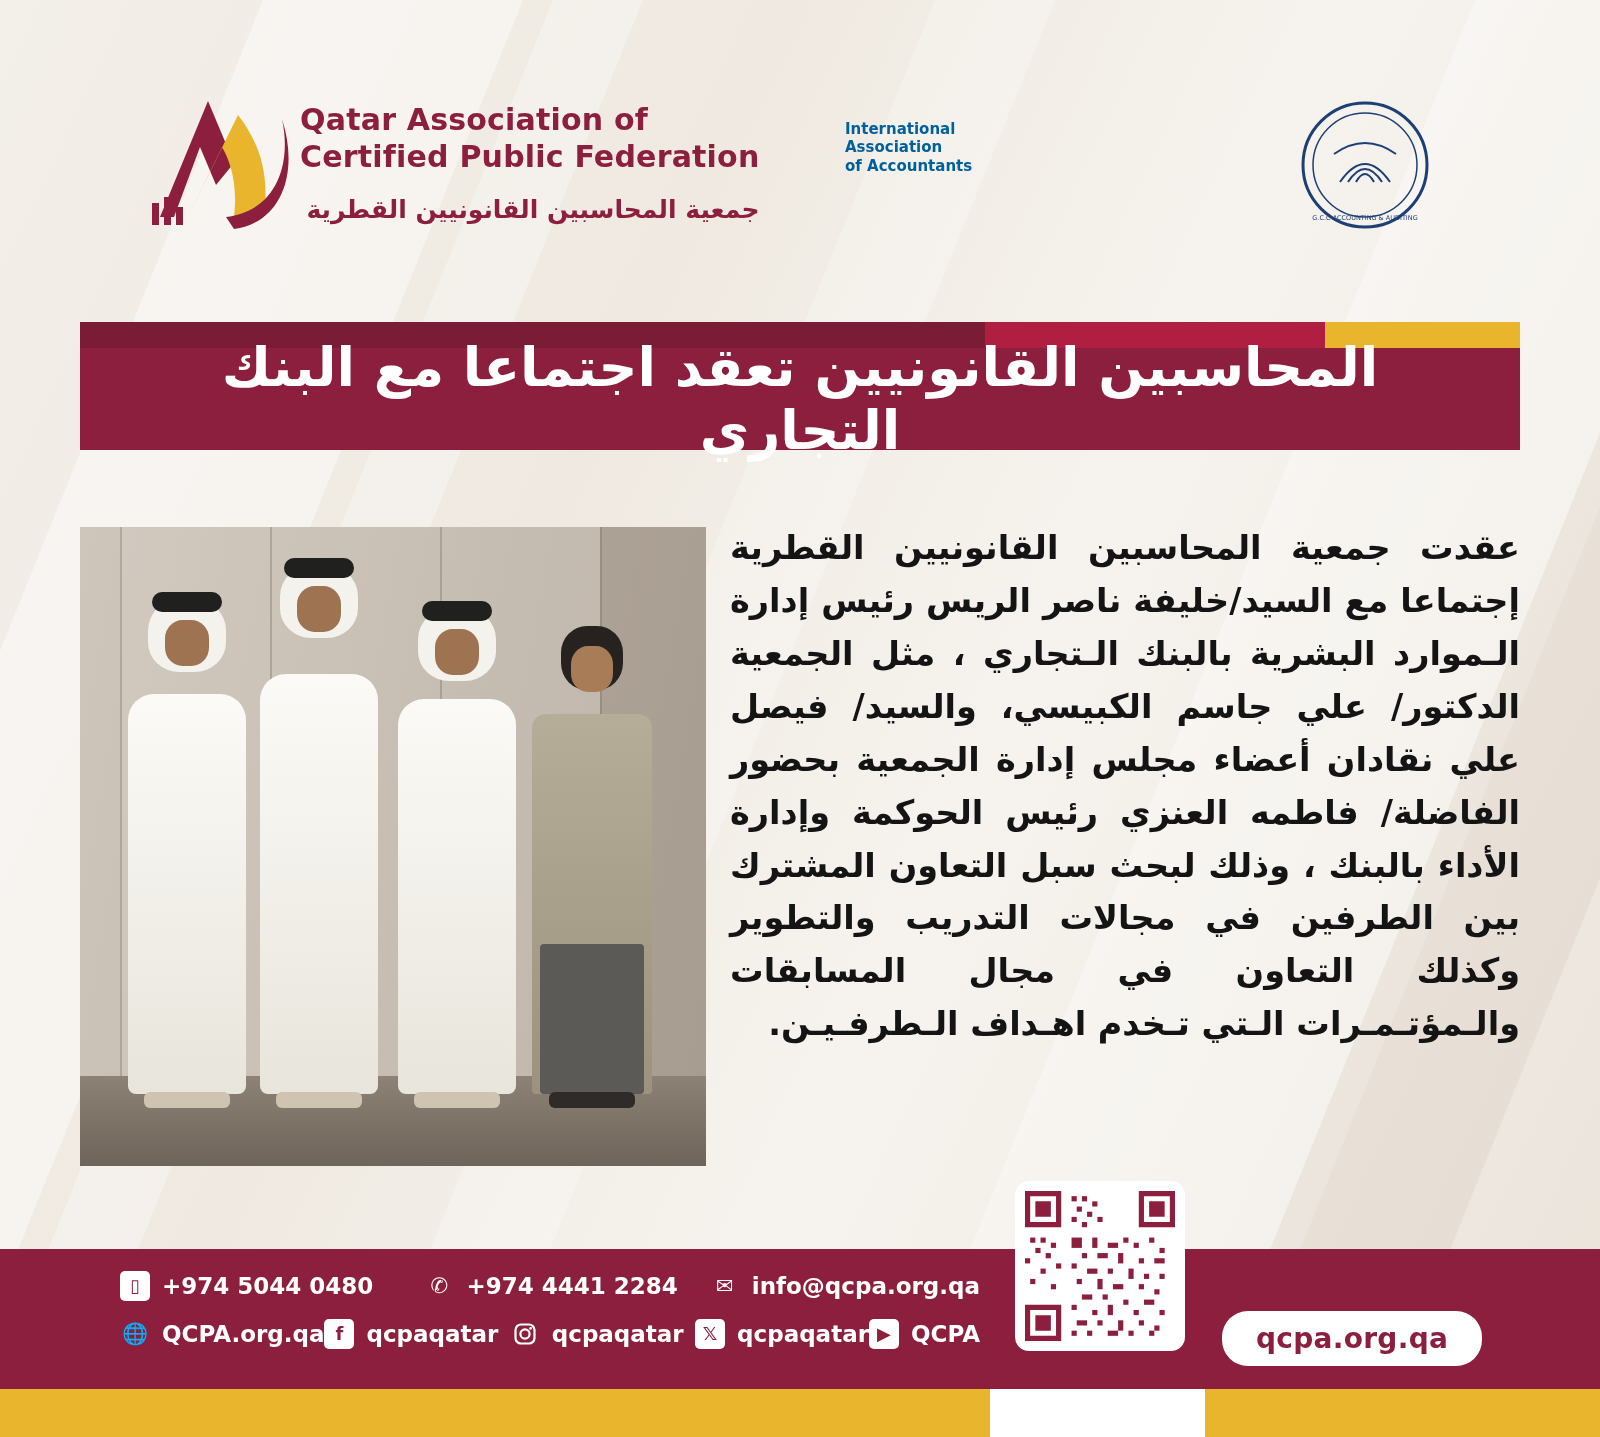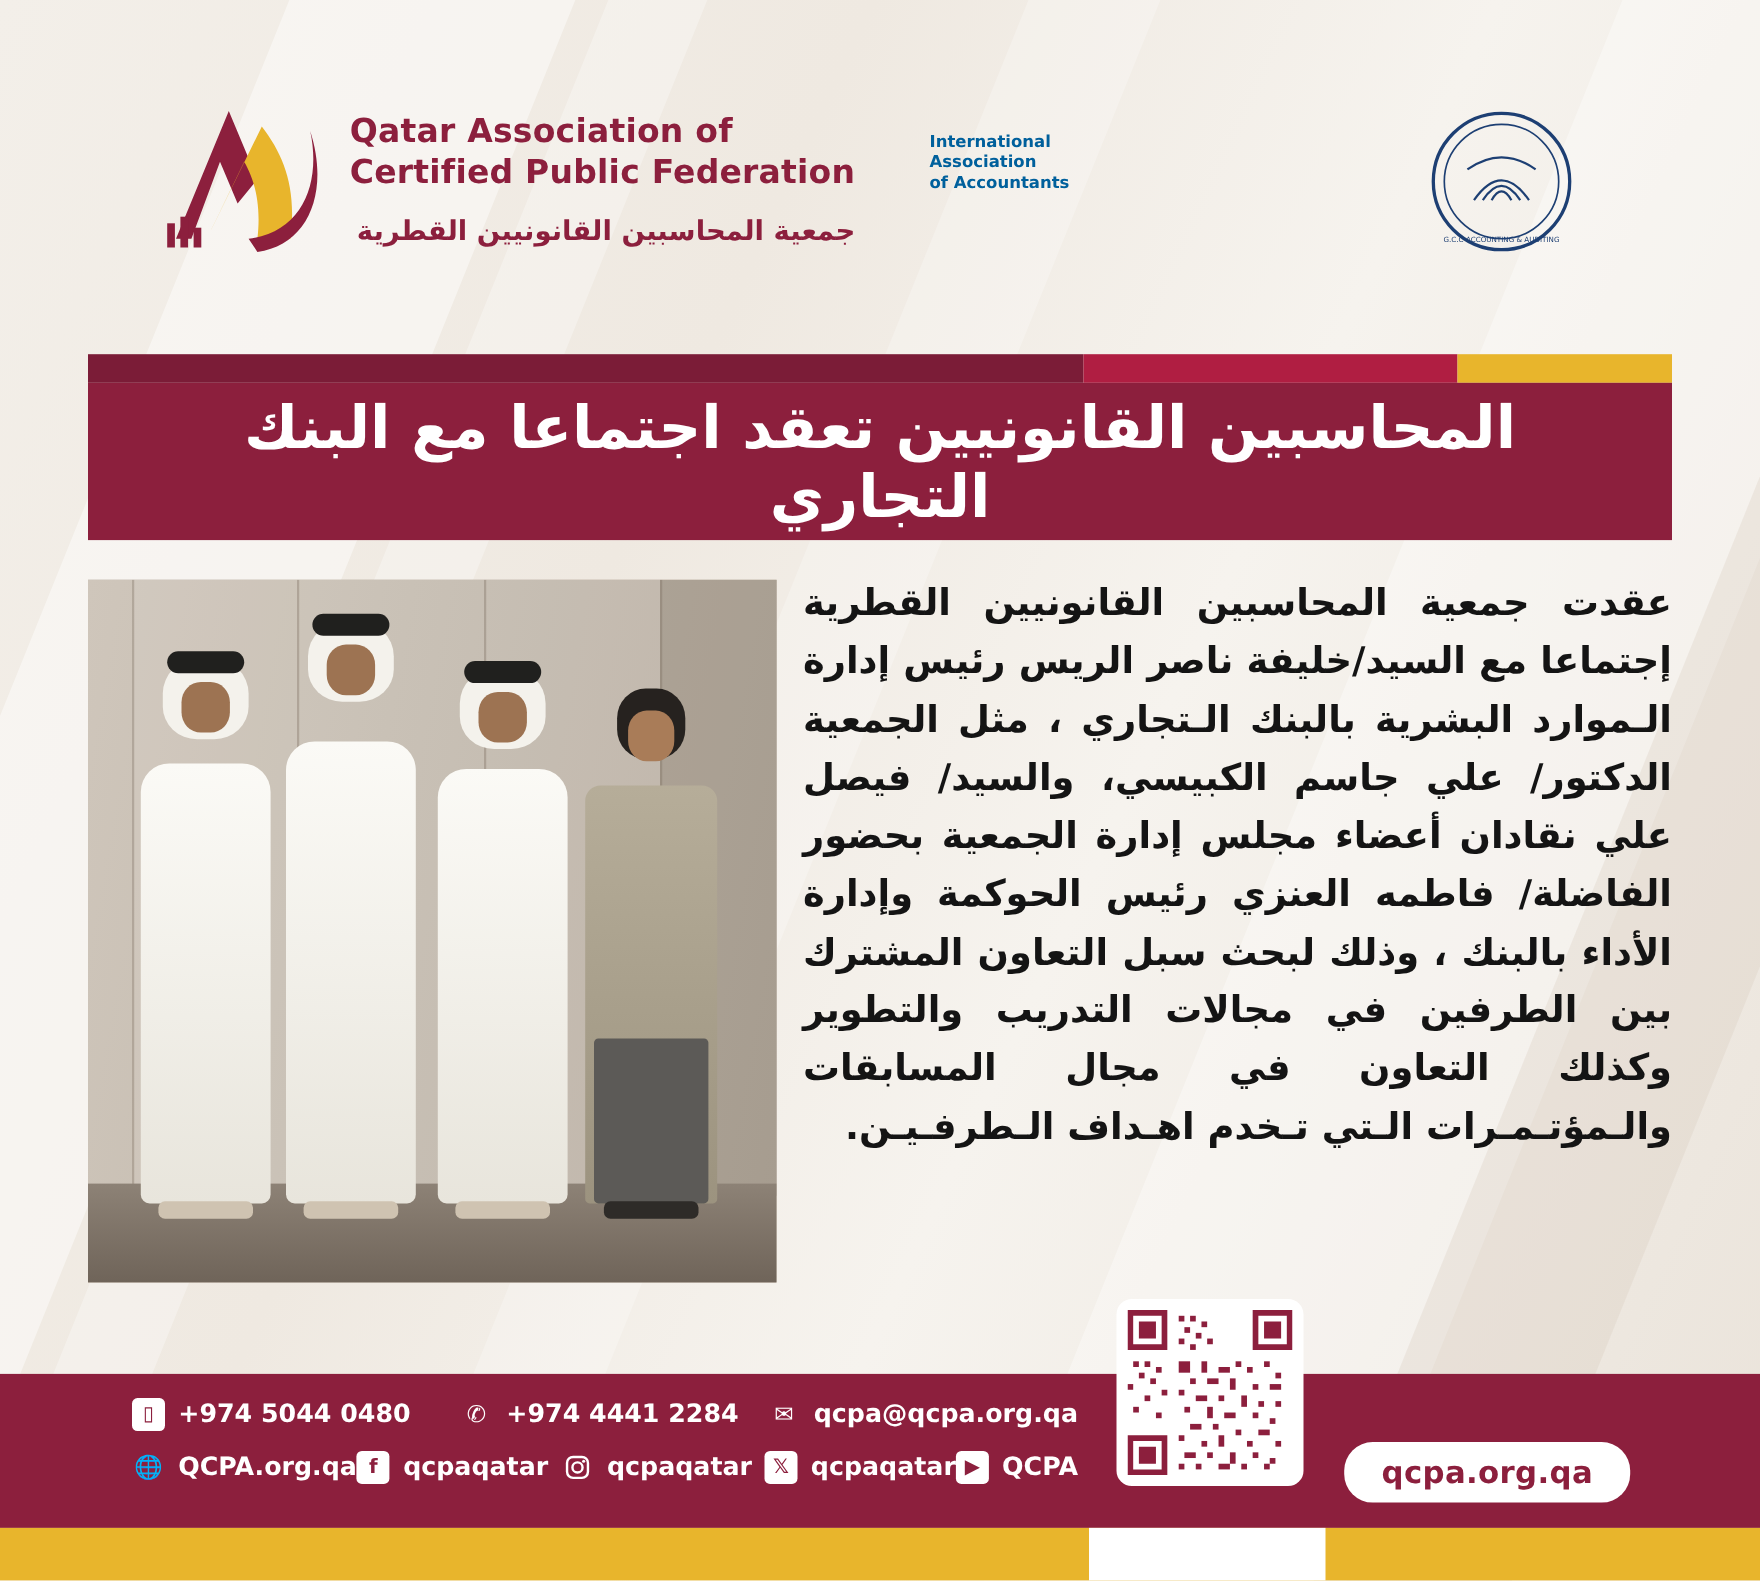--- a/index.html
+++ b/index.html
@@ -28,21 +28,21 @@
   .bg-band.b4 { left: 1480px; top: -120px; width: 180px; height: 1700px; background: rgba(214,203,190,0.30); }
   .bg-band.b5 { left: 640px; top: -120px; width: 120px; height: 1700px; background: rgba(255,255,255,0.25); }
 
   
   .header {
     position: absolute; left: 0; top: 0; width: 1600px; height: 290px;
     display: flex; align-items: center;
   }
   .logo-block {
     position: absolute; left: 130px; top: 85px;
-    display: flex; align-items: center; gap: 18px;
+    display: flex; align-items: center; gap: 0;
   }
   .qcpa-mark { width: 170px; height: 150px; position: relative; }
   .logo-text { margin-top: 6px; }
   .logo-text .l1, .logo-text .l2 {
     font-family: "DejaVu Sans", "Liberation Sans", sans-serif;
     font-weight: bold; font-size: 30px; color: #8c1f3d; letter-spacing: 0.2px;
     line-height: 1.22;
   }
   .logo-text .l3 {
     direction: rtl; text-align: right;
@@ -61,21 +61,21 @@
   .afaa-logo { position: absolute; left: 1160px; top: 108px; width: 110px; height: 110px; }
   .gcc-logo  { position: absolute; left: 1300px; top: 100px; width: 130px; height: 130px; }
 
   
   .title-top-strip { position: absolute; left: 80px; top: 322px; display: flex; height: 26px; width: 1440px; }
   .strip-dark   { width: 905px; background: #7b1c37; }
   .strip-red    { width: 340px; background: #b01e42; }
   .strip-gold   { flex: 1; background: #e8b52c; }
 
   .title-bar {
-    position: absolute; left: 80px; top: 348px; width: 1440px; height: 143px;
+    position: absolute; left: 80px; top: 348px; width: 1440px; height: 102px;
     background: #8c1f3d; display: flex; align-items: center; justify-content: flex-start;
   }
   .title-bar h1 {
     direction: rtl; color: #ffffff; font-size: 54px; font-weight: bold;
     letter-spacing: 0.5px; text-align: center; padding: 0 40px;
   }
 
   
   .photo {
     position: absolute; left: 80px; top: 527px; width: 626px; height: 639px;
@@ -266,21 +266,21 @@
         <div class="citem" style="width:320px;">
           <span class="ico box">▯</span>
           <span>+974 5044 0480</span>
         </div>
         <div class="citem" style="width:300px;">
           <span class="ico">✆</span>
           <span>+974 4441 2284</span>
         </div>
         <div class="citem">
           <span class="ico">✉</span>
-          <span>qcpa@qcpa.org.qa</span>
+          <span>info@qcpa.org.qa</span>
         </div>
       </div>
 
       <div class="crow">
         <div class="citem" style="width:215px;">
           <span class="ico">🌐</span>
           <span>QCPA.org.qa</span>
         </div>
         <div class="citem" style="width:205px;">
           <span class="ico box">f</span>

